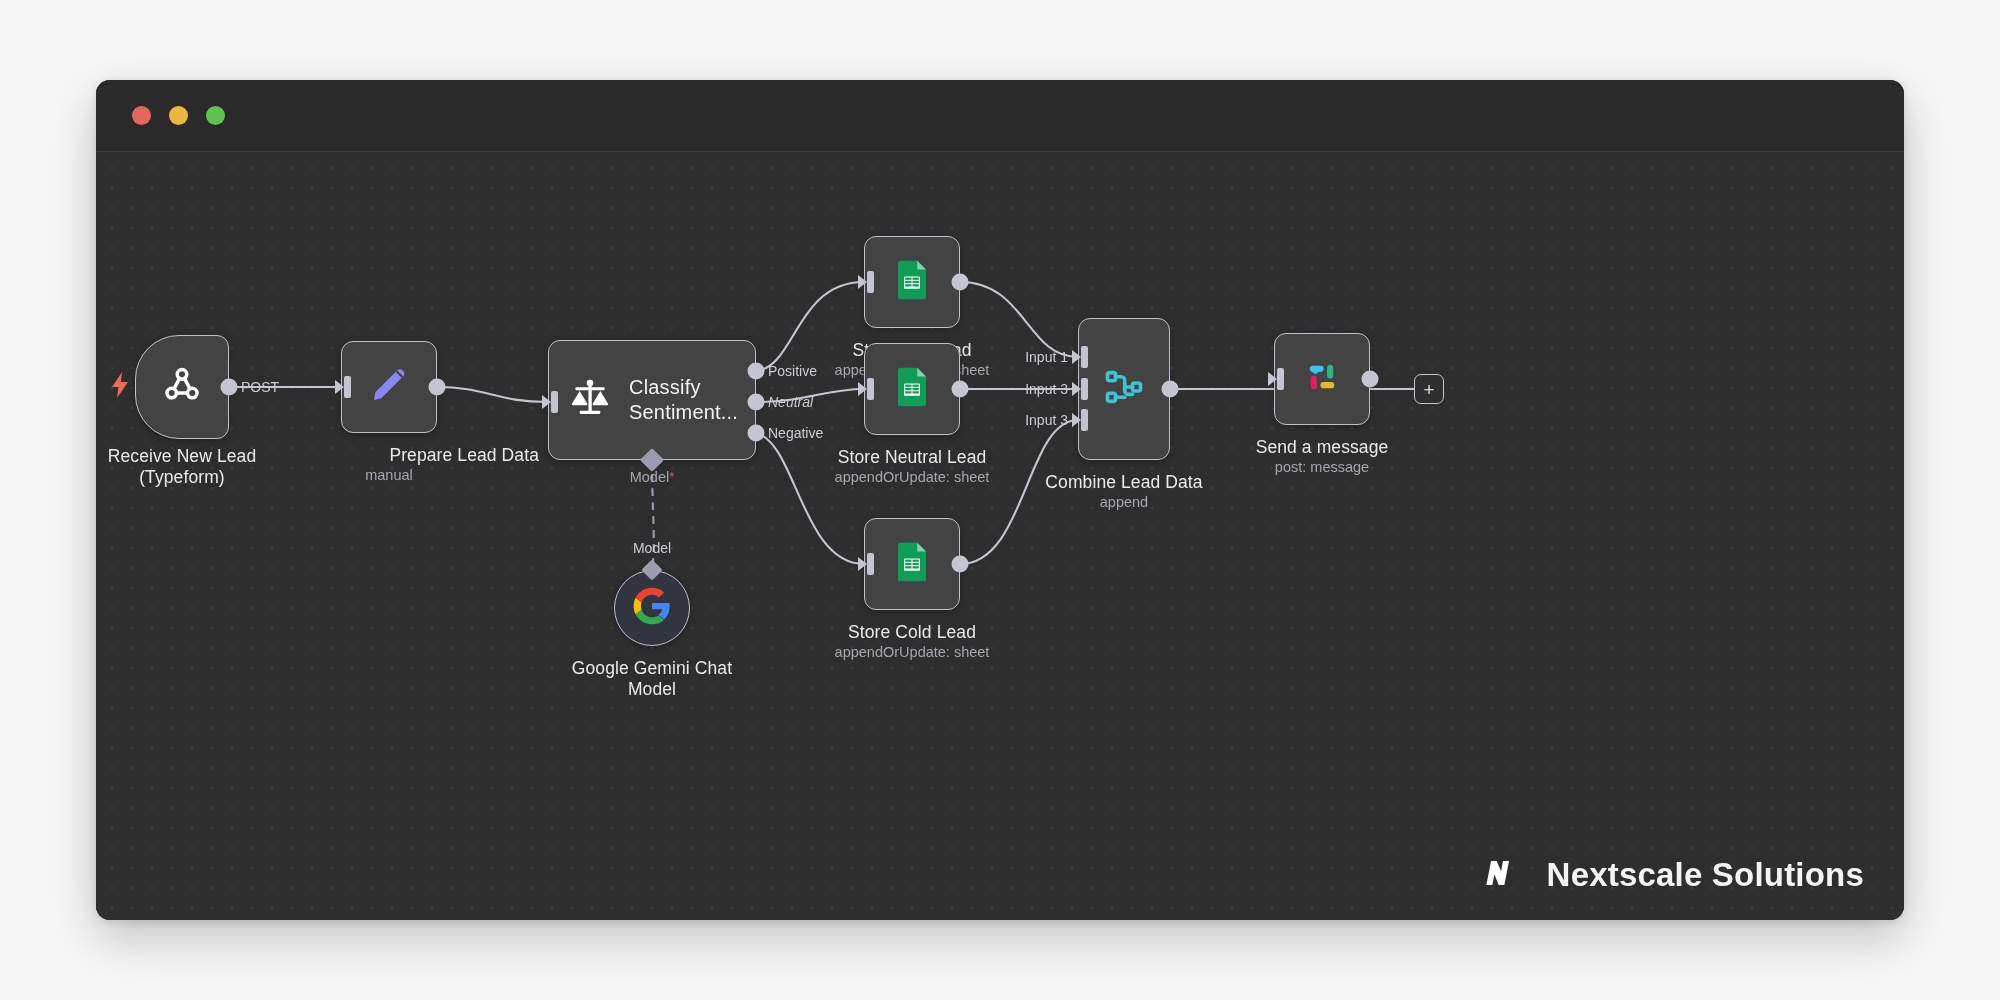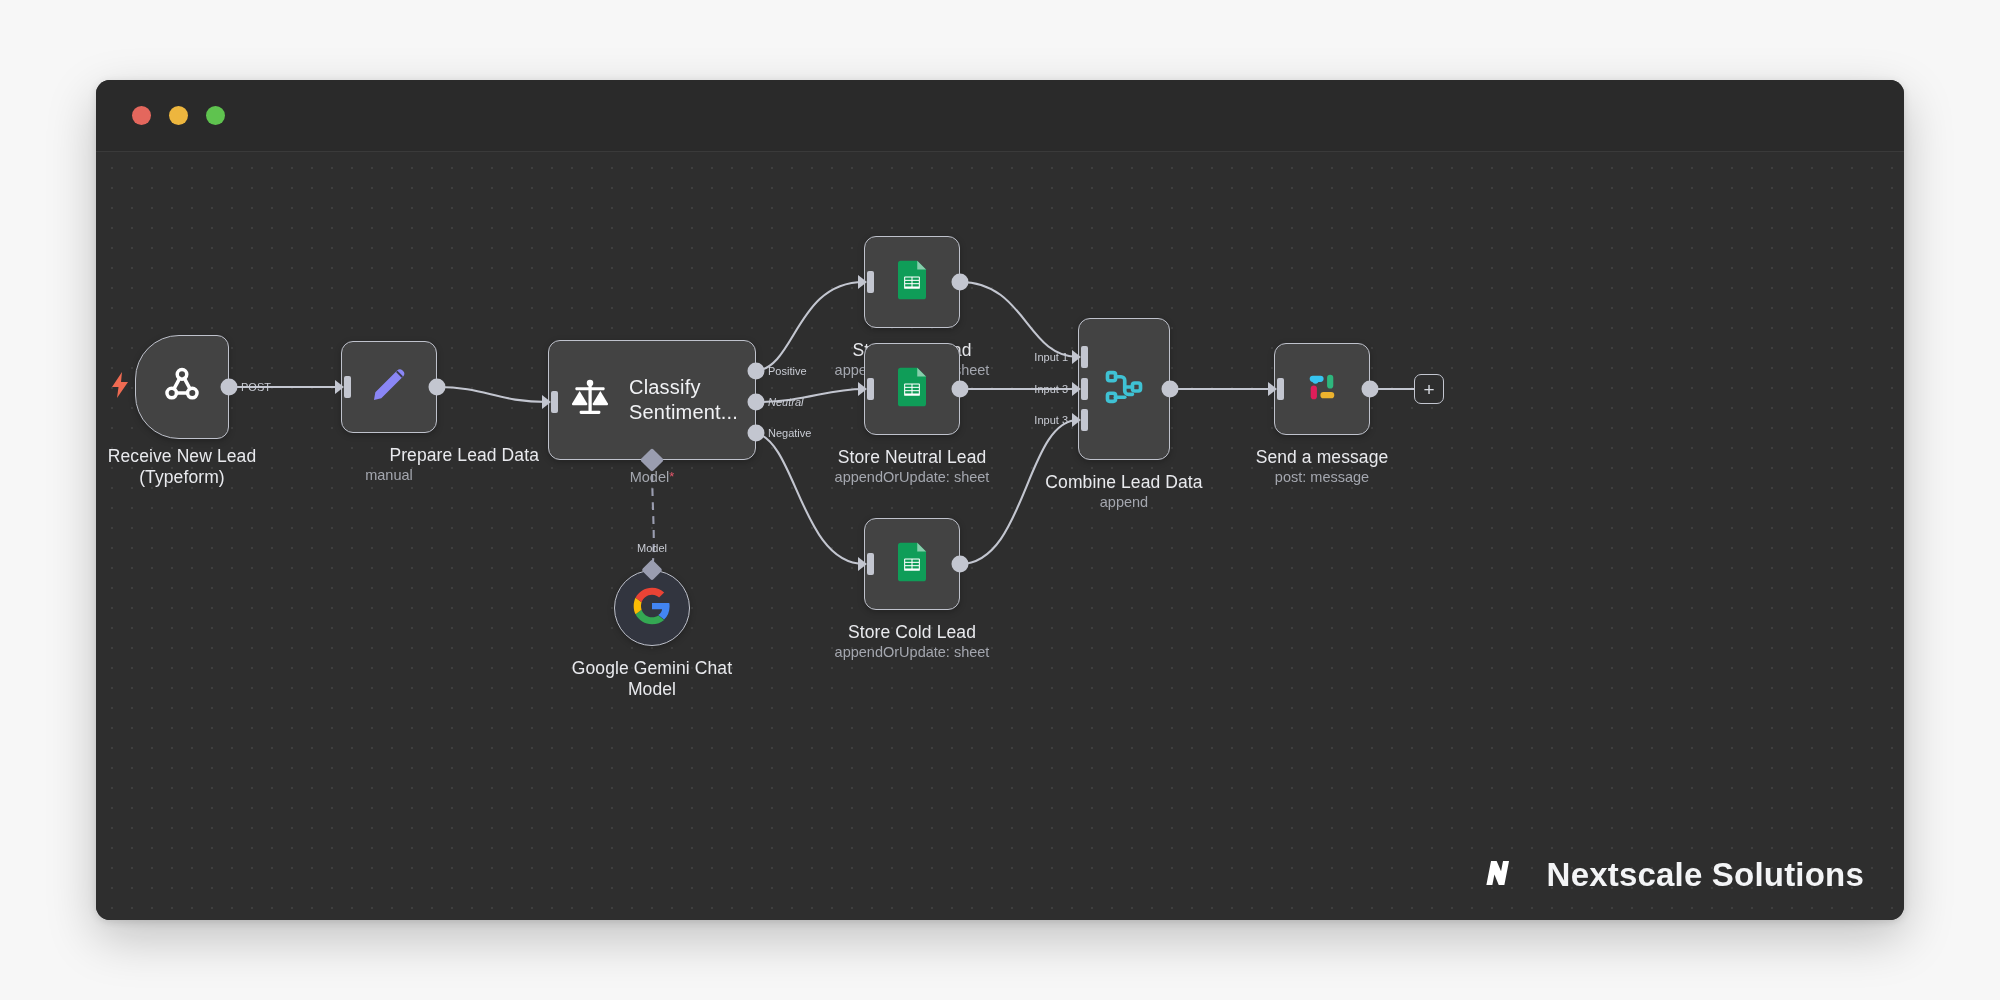--- a/index.html
+++ b/index.html
@@ -90,21 +90,21 @@
     background: #c3c6d0; border-radius: 2px;
   }
   .port-in .tri {
     position: absolute; right: 7px; top: 4px;
     width: 0; height: 0;
     border-top: 7px solid transparent;
     border-bottom: 7px solid transparent;
     border-left: 9px solid #c3c6d0;
   }
   .port-lbl {
-    position: absolute; color: #c9ccd4; font-size: 11px;
+    position: absolute; color: #c9ccd4; font-size: 14px;
     white-space: nowrap; transform: translateY(-50%); z-index: 5;
   }
   .port-lbl.right { }
   .port-lbl.left { transform: translate(-100%,-50%); }
 
   
   .diamond {
     position: absolute; width: 17px; height: 17px; background: #9a9db0;
     transform: translate(-50%,-50%) rotate(45deg);
     border-radius: 2px; z-index: 5;
@@ -394,21 +394,21 @@
             <span class="tri"></span>
               <span class="bar"></span>
           </span>
           <span class="port-lbl left" style="left:-10px; top:102px;">Input 3</span>
 
           <span class="port-out" style="left:92px; top:71px;"></span>
           <div class="caption" style="top:154px;">Combine Lead Data</div>
           <div class="subcap" style="top:175px;">append</div>
         </div>
 
-        <div class="node" style="left:1178px; top:191px; width:96px; height:92px;">
+        <div class="node" style="left:1178px; top:181px; width:96px; height:92px;">
           <div class="nbox" style="width:96px; height:92px; justify-content:center;">
             <span>
               <svg width="42" height="42" viewBox="0 0 48 48">
                 <g>
                   <path fill="#36C5F0" d="M16.5 20.3a3.6 3.6 0 1 1 0-7.2h3.6v3.6a3.6 3.6 0 0 1-3.6 3.6z"></path>
                   <path fill="#36C5F0" d="M18.3 9.5a3.6 3.6 0 1 1 7.2 0v9a3.6 3.6 0 1 1-7.2 0z" opacity="0"></path>
                   <path fill="#2EB67D" d="M27.7 16.5a3.6 3.6 0 1 1 7.2 0v3.6h-3.6a3.6 3.6 0 0 1-3.6-3.6z" opacity="0"></path>
                   <path fill="#36C5F0" d="M13.5 18.2a3.55 3.55 0 1 1 0-7.1h8.8a3.55 3.55 0 1 1 0 7.1z"></path>
                   <path fill="#2EB67D" d="M29.8 13.5a3.55 3.55 0 1 1 7.1 0v8.8a3.55 3.55 0 1 1-7.1 0z"></path>
                   <path fill="#ECB22E" d="M34.5 29.8a3.55 3.55 0 1 1 0 7.1h-8.8a3.55 3.55 0 1 1 0-7.1z"></path>

